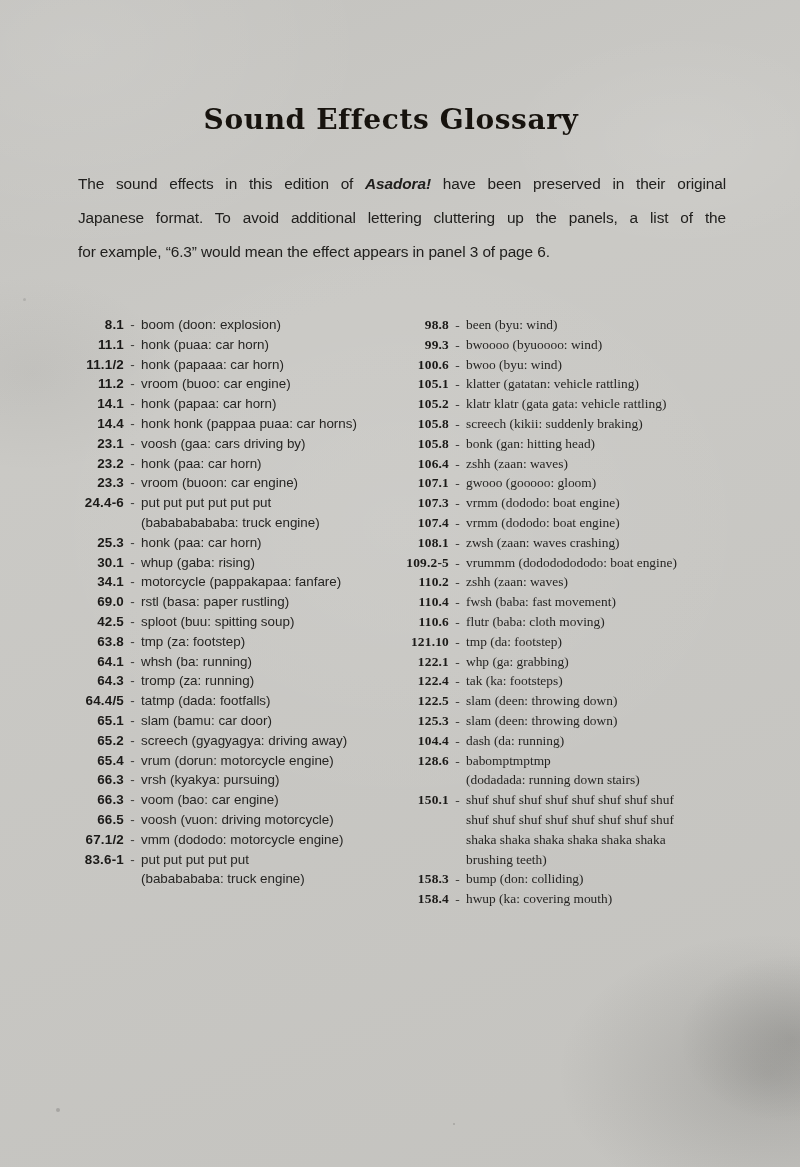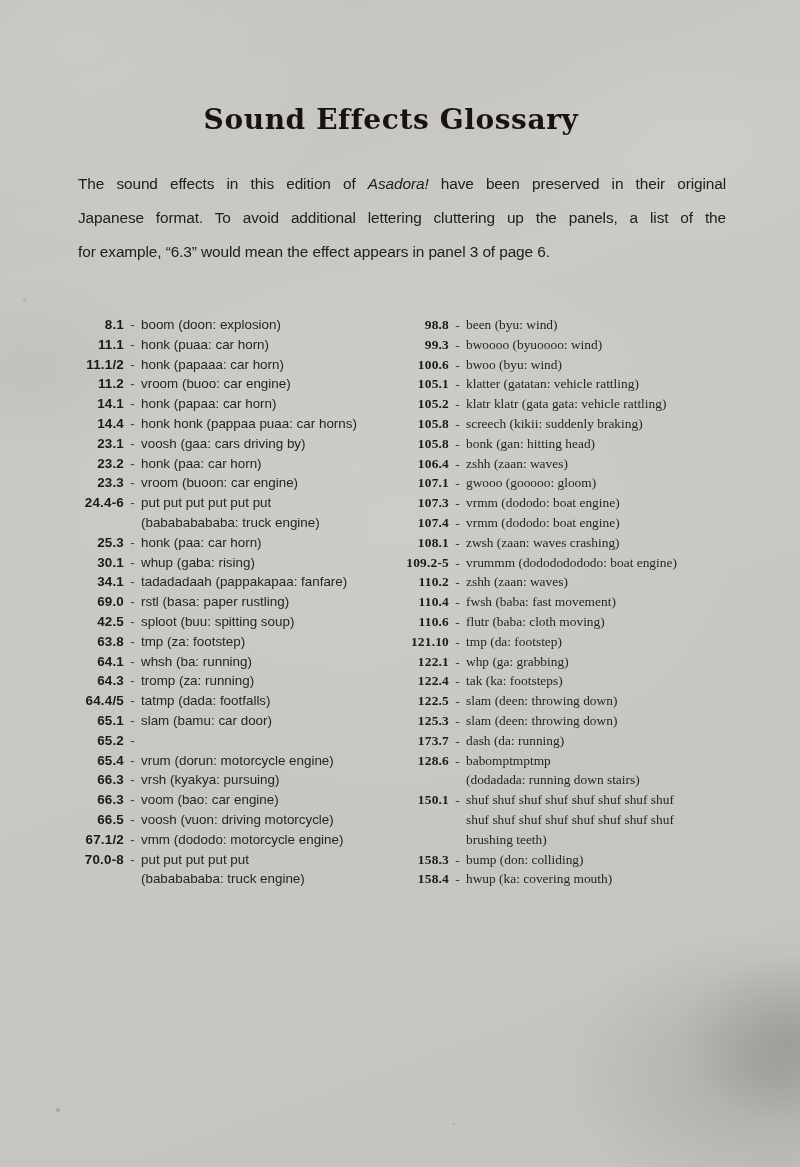--- a/index.html
+++ b/index.html
@@ -31,21 +31,21 @@
     font-family: "DejaVu Serif", serif;
     font-weight: bold; font-size: 28px; letter-spacing: 0.6px;
     color: #17130e;
   }
   .intro {
     position: absolute; top: 167px; left: 78px; width: 648px;
     font-size: 15.4px; line-height: 34px; color: #21201e;
     letter-spacing: -0.1px;
   }
   .intro-line.justify { text-align: justify; text-align-last: justify; }
-  .intro-line em { font-style: italic; }
+  .intro-line em { font-style: italic; font-weight: bold; }
 
   .columns { position: absolute; top: 315px; left: 0; width: 800px; }
   .col { position: absolute; top: 0; }
   .col-left  { left: 58px;  width: 340px; }
   .col-right { left: 383px; width: 410px; font-family: Liberation Serif, serif; }
   .row { display: flex; line-height: 19.8px; font-size: 13.4px; color: #262523; }
   .row .num  { flex: 0 0 66px; width: 66px; text-align: right; font-weight: bold; color: #1b1a18; letter-spacing: 0.2px; }
   .row .dash { flex: 0 0 17px; width: 17px; text-align: center; color: #3b3a38; }
   .row .text { white-space: nowrap; }
 </style>
@@ -128,21 +128,21 @@
           <span class="text">honk (paa: car horn)</span>
         </div>
         <div class="row">
           <span class="num">30.1</span>
           <span class="dash">-</span>
           <span class="text">whup (gaba: rising)</span>
         </div>
         <div class="row">
           <span class="num">34.1</span>
           <span class="dash">-</span>
-          <span class="text">tadadadaah (pappakapaa: fanfare)</span>
+          <span class="text">motorcycle (pappakapaa: fanfare)</span>
         </div>
         <div class="row">
           <span class="num">69.0</span>
           <span class="dash">-</span>
           <span class="text">rstl (basa: paper rustling)</span>
         </div>
         <div class="row">
           <span class="num">42.5</span>
           <span class="dash">-</span>
           <span class="text">sploot (buu: spitting soup)</span>
@@ -168,20 +168,21 @@
           <span class="text">tatmp (dada: footfalls)</span>
         </div>
         <div class="row">
           <span class="num">65.1</span>
           <span class="dash">-</span>
           <span class="text">slam (bamu: car door)</span>
         </div>
         <div class="row">
           <span class="num">65.2</span>
           <span class="dash">-</span>
+          <span class="text">screech (gyagyagya: driving away)</span>
         </div>
         <div class="row">
           <span class="num">65.4</span>
           <span class="dash">-</span>
           <span class="text">vrum (dorun: motorcycle engine)</span>
         </div>
         <div class="row">
           <span class="num">66.3</span>
           <span class="dash">-</span>
           <span class="text">vrsh (kyakya: pursuing)</span>
@@ -195,21 +196,21 @@
           <span class="num">66.5</span>
           <span class="dash">-</span>
           <span class="text">voosh (vuon: driving motorcycle)</span>
         </div>
         <div class="row">
           <span class="num">67.1/2</span>
           <span class="dash">-</span>
           <span class="text">vmm (dododo: motorcycle engine)</span>
         </div>
         <div class="row">
-          <span class="num">70.0-8</span>
+          <span class="num">83.6-1</span>
           <span class="dash">-</span>
           <span class="text">put put put put put</span>
         </div>
         <div class="row">
           <span class="num"></span>
           <span class="dash"></span>
           <span class="text">(bababababa: truck engine)</span>
         </div>
       </div>
     <div class="col col-right" id="col-right">
@@ -312,21 +313,21 @@
           <span class="num">122.5</span>
           <span class="dash">-</span>
           <span class="text">slam (deen: throwing down)</span>
         </div>
         <div class="row">
           <span class="num">125.3</span>
           <span class="dash">-</span>
           <span class="text">slam (deen: throwing down)</span>
         </div>
         <div class="row">
-          <span class="num">173.7</span>
+          <span class="num">104.4</span>
           <span class="dash">-</span>
           <span class="text">dash (da: running)</span>
         </div>
         <div class="row">
           <span class="num">128.6</span>
           <span class="dash">-</span>
           <span class="text">babomptmptmp</span>
         </div>
         <div class="row">
           <span class="num"></span>
@@ -339,20 +340,21 @@
           <span class="text">shuf shuf shuf shuf shuf shuf shuf shuf</span>
         </div>
         <div class="row">
           <span class="num"></span>
           <span class="dash"></span>
           <span class="text">shuf shuf shuf shuf shuf shuf shuf shuf</span>
         </div>
         <div class="row">
           <span class="num"></span>
           <span class="dash"></span>
+          <span class="text">shaka shaka shaka shaka shaka shaka</span>
         </div>
         <div class="row">
           <span class="num"></span>
           <span class="dash"></span>
           <span class="text">brushing teeth)</span>
         </div>
         <div class="row">
           <span class="num">158.3</span>
           <span class="dash">-</span>
           <span class="text">bump (don: colliding)</span>

